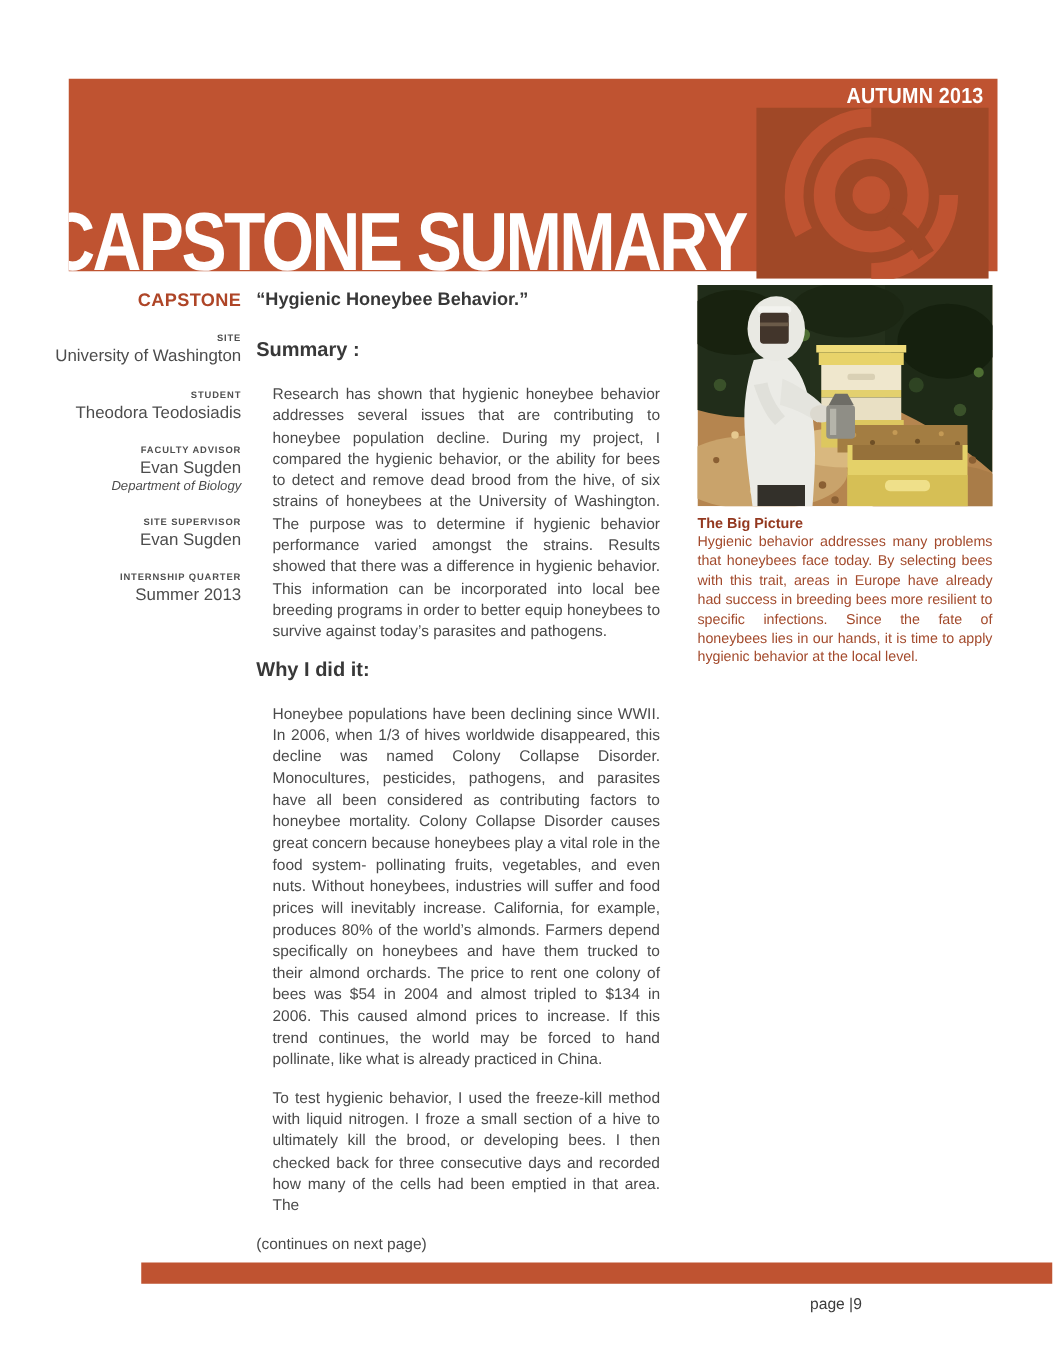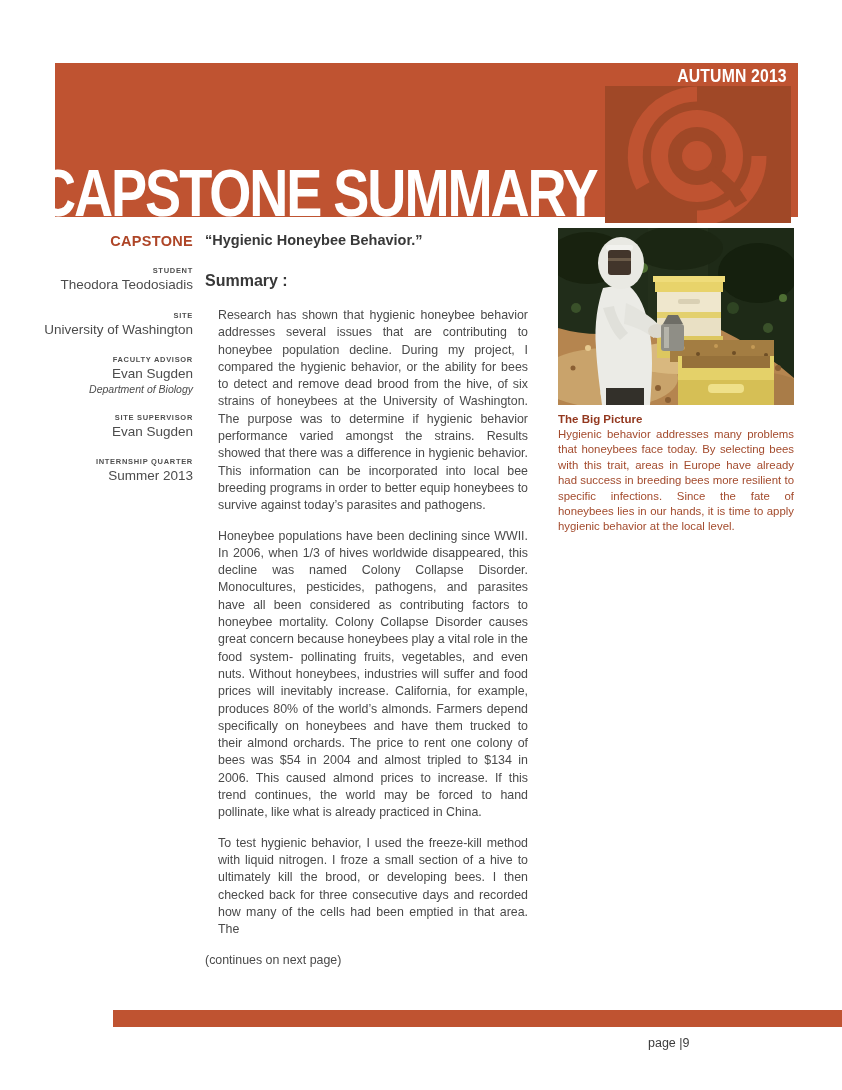--- a/index.html
+++ b/index.html
@@ -75,27 +75,27 @@
       <path d="M 106 86 C 118 94 128 104 136 118" fill="none" stroke="#a04827" stroke-width="14"></path>
 
       <circle cx="92" cy="70" r="14" fill="#bf5331"></circle>
     </svg>
   </div>
 
   <div class="details">
     <div class="details-heading">CAPSTONE</div>
 
     <div class="detail-field">
+      <div class="field-label">SITE</div>
+      <div class="field-value">University of Washington</div>
+    </div>
+
+    <div class="detail-field">
       <div class="field-label">STUDENT</div>
       <div class="field-value">Theodora Teodosiadis</div>
-    </div>
-
-    <div class="detail-field">
-      <div class="field-label">SITE</div>
-      <div class="field-value">University of Washington</div>
     </div>
 
     <div class="detail-field">
       <div class="field-label">FACULTY ADVISOR</div>
       <div class="field-value">Evan Sugden</div>
       <div class="field-note">Department of Biology</div>
     </div>
 
     <div class="detail-field">
       <div class="field-label">SITE SUPERVISOR</div>
@@ -107,20 +107,21 @@
       <div class="field-value">Summer 2013</div>
     </div>
   </div>
 
   <div class="article">
     <h1 class="article-title">“Hygienic Honeybee Behavior.”</h1>
 
     <h2 class="section-heading">Summary :</h2>
     <p class="section-body">Research has shown that hygienic honeybee behavior addresses several issues that are contributing to honeybee population decline. During my project, I compared the hygienic behavior, or the ability for bees to detect and remove dead brood from the hive, of six strains of honeybees at the University of Washington. The purpose was to determine if hygienic behavior performance varied amongst the strains. Results showed that there was a difference in hygienic behavior. This information can be incorporated into local bee breeding programs in order to better equip honeybees to survive against today’s parasites and pathogens.</p>
 
+    <h2 class="section-heading">Why I did it:</h2>
     <p class="section-body">Honeybee populations have been declining since WWII. In 2006, when 1/3 of hives worldwide disappeared, this decline was named Colony Collapse Disorder. Monocultures, pesticides, pathogens, and parasites have all been considered as contributing factors to honeybee mortality. Colony Collapse Disorder causes great concern because honeybees play a vital role in the food system- pollinating fruits, vegetables, and even nuts. Without honeybees, industries will suffer and food prices will inevitably increase. California, for example, produces 80% of the world’s almonds. Farmers depend specifically on honeybees and have them trucked to their almond orchards. The price to rent one colony of bees was $54 in 2004 and almost tripled to $134 in 2006. This caused almond prices to increase. If this trend continues, the world may be forced to hand pollinate, like what is already practiced in China.</p>
 
     <p class="section-body">To test hygienic behavior, I used the freeze-kill method with liquid nitrogen. I froze a small section of a hive to ultimately kill the brood, or developing bees. I then checked back for three consecutive days and recorded how many of the cells had been emptied in that area. The</p>
 
     <div class="continuation">(continues on next page)</div>
   </div>
 
   <div class="figure">
     <svg width="236" height="177" viewBox="0 0 236 177" xmlns="http://www.w3.org/2000/svg">
 

